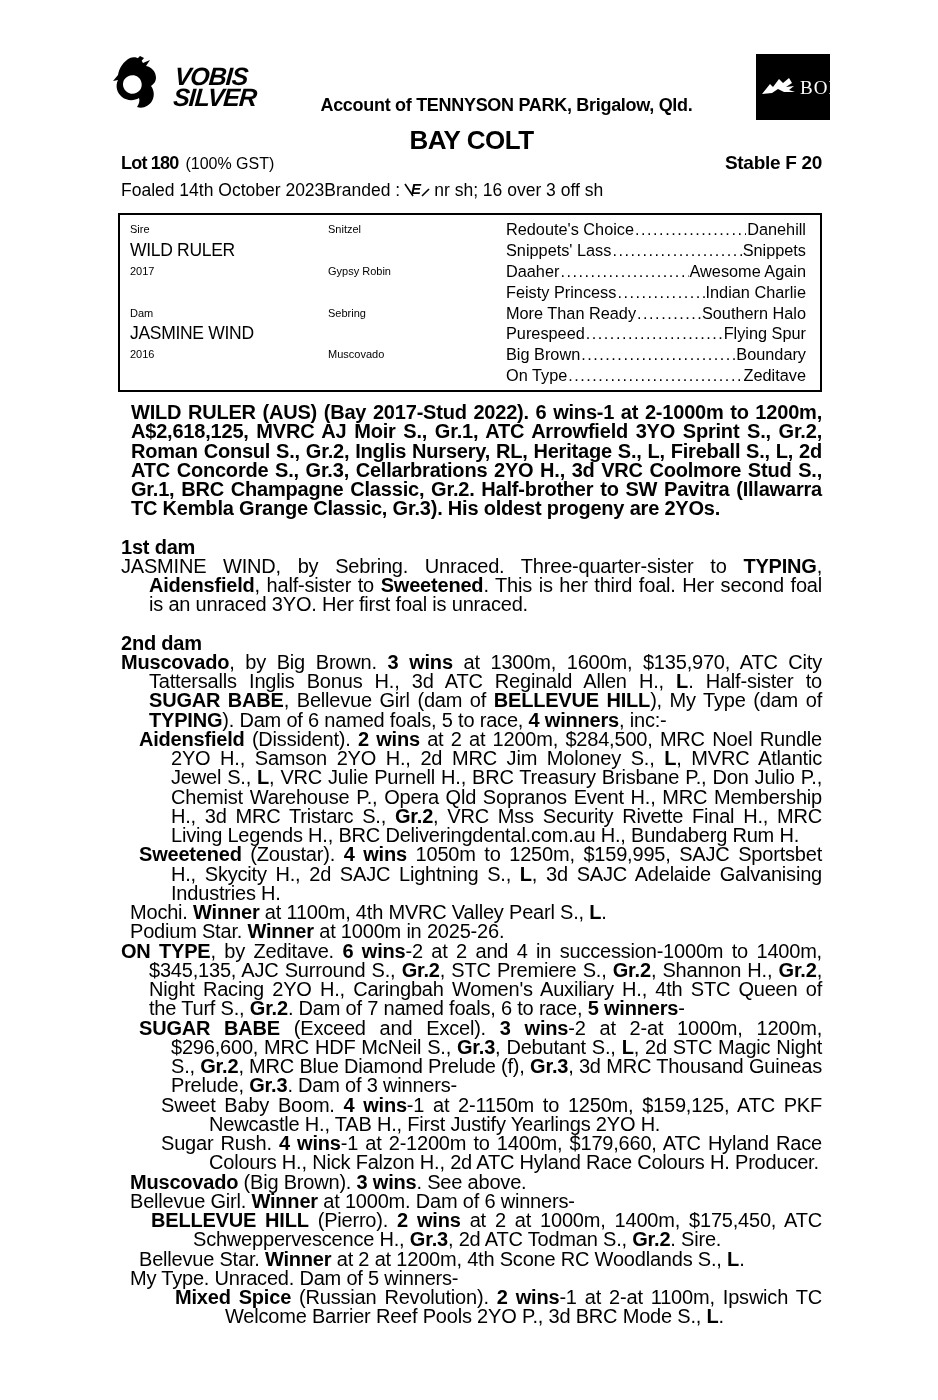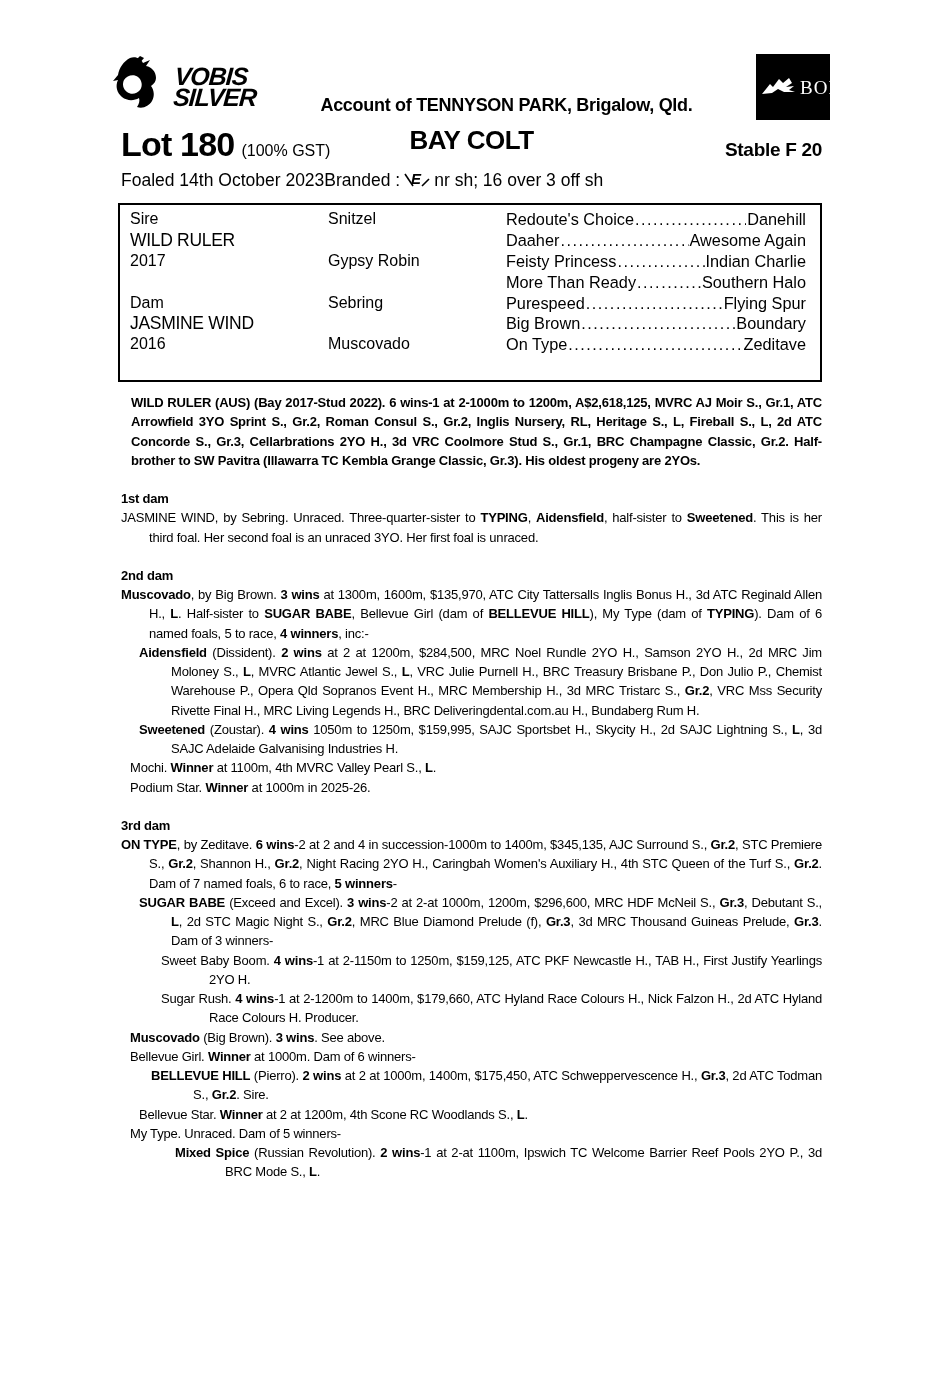--- a/index.html
+++ b/index.html
@@ -16,46 +16,46 @@
            letter-spacing:-0.3px;padding-bottom:4px;}
   .bobs{width:74px;height:66px;background:#000;color:#fff;text-align:center;
         display:flex;align-items:center;justify-content:flex-start;
         padding-top:1px;box-sizing:border-box;}
   .bobs-word{font-family:"Liberation Serif",serif;font-size:19px;line-height:17px;letter-spacing:1px;}
   .bobs-sub{font-family:"Liberation Serif",serif;font-size:8px;line-height:10px;letter-spacing:2.2px;
             border:1px solid #fff;border-top:none;padding:0 1px;}
 
   
   .lotrow{position:relative;display:flex;align-items:baseline;margin:5px 116px 0 121px;}
-  .lot{font-size:34px;font-weight:bold;letter-spacing:-0.8px;}
+  .lot{font-size:18px;font-weight:bold;letter-spacing:-0.8px;margin-top:28px;}
   .gst{font-size:16px;margin-left:7px;}
   .title{position:absolute;left:0;right:0;text-align:center;font-size:26px;
          font-weight:bold;letter-spacing:-0.5px;}
   .stable{margin-left:auto;font-size:19px;font-weight:bold;letter-spacing:-0.3px;}
   .foaledrow{display:flex;justify-content:flex-start;align-items:center;
              margin:3px 116px 0 121px;font-size:17.5px;}
   .branded{display:flex;align-items:center;gap:3px;}
   .brandmark{display:inline-block;}
 
   
   .pedbox{margin:9px 116px 0 118px;border:2px solid #000;
           padding:4px 14px 4px 10px;display:flex;box-sizing:border-box;}
   .pcol1{width:198px;}
   .pcol2{width:178px;}
   .pcol3{flex:1;min-width:0;}
-  .pslot{height:20.9px;line-height:20.9px;font-size:16px;white-space:nowrap;}
+  .pslot{height:20.9px;line-height:20.9px;font-size:11px;white-space:nowrap;}
   .pname{font-size:17.5px;font-weight:normal;letter-spacing:-0.3px;}
   .lead{display:flex;align-items:baseline;height:20.9px;line-height:20.9px;font-size:16.3px;}
   .lead .nm{white-space:nowrap;}
   .lead .dots{flex:1;overflow:hidden;white-space:nowrap;margin:0 1px;}
   .lead .dots::after{content:"....................................................................";letter-spacing:1.5px;}
   .lead .pr{white-space:nowrap;}
 
   
-  .bodytext{margin:11px 116px 0 121px;font-size:13px;line-height:19.25px;letter-spacing:-0.2px;}
+  .bodytext{margin:11px 116px 0 121px;font-size:20px;line-height:19.25px;letter-spacing:-0.2px;}
   .para{margin:0;text-align:justify;}
   .b{font-weight:bold;}
   .dam-heading{font-weight:bold;margin-top:19px;}
   .sire-block{font-weight:bold;padding-left:10px;margin-top:0;}
   .dam{padding-left:28px;text-indent:-28px;}
   .foal1{padding-left:50px;text-indent:-32px;}
   .foal1p{padding-left:48px;text-indent:-39px;}
   .foal2{padding-left:88px;text-indent:-48px;}
   .foal2b{padding-left:72px;text-indent:-42px;}
   .foal2p{padding-left:50px;text-indent:-32px;}
@@ -134,20 +134,25 @@
       <div class="pslot">Muscovado</div>
       <div class="pslot"></div>
     </div>
     <div class="pcol3">
         <div class="lead">
           <span class="nm">Redoute's Choice</span>
           <span class="dots"></span>
           <span class="pr">Danehill</span>
         </div>
         <div class="lead">
+          <span class="nm">Snippets' Lass</span>
+          <span class="dots"></span>
+          <span class="pr">Snippets</span>
+        </div>
+        <div class="lead">
           <span class="nm">Daaher</span>
           <span class="dots"></span>
           <span class="pr">Awesome Again</span>
         </div>
         <div class="lead">
           <span class="nm">Feisty Princess</span>
           <span class="dots"></span>
           <span class="pr">Indian Charlie</span>
         </div>
         <div class="lead">
@@ -176,21 +181,20 @@
   <div class="bodytext">
       <p class="para sire-block"><span class="b">WILD RULER (AUS) (Bay 2017-Stud 2022). 6 wins-1 at 2-1000m to 1200m, A$2,618,125, MVRC AJ Moir S., Gr.1, ATC Arrowfield 3YO Sprint S., Gr.2, Roman Consul S., Gr.2, Inglis Nursery, RL, Heritage S., L, Fireball S., L, 2d ATC Concorde S., Gr.3, Cellarbrations 2YO H., 3d VRC Coolmore Stud S., Gr.1, BRC Champagne Classic, Gr.2. Half-brother to SW Pavitra (Illawarra TC Kembla Grange Classic, Gr.3). His oldest progeny are 2YOs.</span></p>
       <div class="dam-heading">1st dam</div>
       <p class="para dam"><span>JASMINE WIND, by Sebring. Unraced. Three-quarter-sister to </span><span class="b">TYPING</span><span>, </span><span class="b">Aidensfield</span><span>, half-sister to </span><span class="b">Sweetened</span><span>. This is her third foal. Her second foal is an unraced 3YO. Her first foal is unraced.</span></p>
       <div class="dam-heading">2nd dam</div>
       <p class="para dam"><span class="b">Muscovado</span><span>, by Big Brown. </span><span class="b">3 wins</span><span> at 1300m, 1600m, $135,970, ATC City Tattersalls Inglis Bonus H., 3d ATC Reginald Allen H., </span><span class="b">L</span><span>. Half-sister to </span><span class="b">SUGAR BABE</span><span>, Bellevue Girl (dam of </span><span class="b">BELLEVUE HILL</span><span>), My Type (dam of </span><span class="b">TYPING</span><span>). Dam of 6 named foals, 5 to race, </span><span class="b">4 winners</span><span>, inc:-</span></p>
       <p class="para foal1"><span class="b">Aidensfield</span><span> (Dissident). </span><span class="b">2 wins</span><span> at 2 at 1200m, $284,500, MRC Noel Rundle 2YO H., Samson 2YO H., 2d MRC Jim Moloney S., </span><span class="b">L</span><span>, MVRC Atlantic Jewel S., </span><span class="b">L</span><span>, VRC Julie Purnell H., BRC Treasury Brisbane P., Don Julio P., Chemist Warehouse P., Opera Qld Sopranos Event H., MRC Membership H., 3d MRC Tristarc S., </span><span class="b">Gr.2</span><span>, VRC Mss Security Rivette Final H., MRC Living Legends H., BRC Deliveringdental.com.au H., Bundaberg Rum H.</span></p>
       <p class="para foal1"><span class="b">Sweetened</span><span> (Zoustar). </span><span class="b">4 wins</span><span> 1050m to 1250m, $159,995, SAJC Sportsbet H., Skycity H., 2d SAJC Lightning S., </span><span class="b">L</span><span>, 3d SAJC Adelaide Galvanising Industries H.</span></p>
       <p class="para foal1p"><span>Mochi. </span><span class="b">Winner</span><span> at 1100m, 4th MVRC Valley Pearl S., </span><span class="b">L</span><span>.</span></p>
       <p class="para foal1p"><span>Podium Star. </span><span class="b">Winner</span><span> at 1000m in 2025-26.</span></p>
-      <div class="dam-heading">3rd dam</div>
       <p class="para dam"><span class="b">ON TYPE</span><span>, by Zeditave. </span><span class="b">6 wins</span><span>-2 at 2 and 4 in succession-1000m to 1400m, $345,135, AJC Surround S., </span><span class="b">Gr.2</span><span>, STC Premiere S., </span><span class="b">Gr.2</span><span>, Shannon H., </span><span class="b">Gr.2</span><span>, Night Racing 2YO H., Caringbah Women's Auxiliary H., 4th STC Queen of the Turf S., </span><span class="b">Gr.2</span><span>. Dam of 7 named foals, 6 to race, </span><span class="b">5 winners</span><span>-</span></p>
       <p class="para foal1"><span class="b">SUGAR BABE</span><span> (Exceed and Excel). </span><span class="b">3 wins</span><span>-2 at 2-at 1000m, 1200m, $296,600, MRC HDF McNeil S., </span><span class="b">Gr.3</span><span>, Debutant S., </span><span class="b">L</span><span>, 2d STC Magic Night S., </span><span class="b">Gr.2</span><span>, MRC Blue Diamond Prelude (f), </span><span class="b">Gr.3</span><span>, 3d MRC Thousand Guineas Prelude, </span><span class="b">Gr.3</span><span>. Dam of 3 winners-</span></p>
       <p class="para foal2"><span>Sweet Baby Boom. </span><span class="b">4 wins</span><span>-1 at 2-1150m to 1250m, $159,125, ATC PKF Newcastle H., TAB H., First Justify Yearlings 2YO H.</span></p>
       <p class="para foal2"><span>Sugar Rush. </span><span class="b">4 wins</span><span>-1 at 2-1200m to 1400m, $179,660, ATC Hyland Race Colours H., Nick Falzon H., 2d ATC Hyland Race Colours H. Producer.</span></p>
       <p class="para foal1p"><span class="b">Muscovado</span><span> (Big Brown). </span><span class="b">3 wins</span><span>. See above.</span></p>
       <p class="para foal1p"><span>Bellevue Girl. </span><span class="b">Winner</span><span> at 1000m. Dam of 6 winners-</span></p>
       <p class="para foal2b"><span class="b">BELLEVUE HILL</span><span> (Pierro). </span><span class="b">2 wins</span><span> at 2 at 1000m, 1400m, $175,450, ATC Schweppervescence H., </span><span class="b">Gr.3</span><span>, 2d ATC Todman S., </span><span class="b">Gr.2</span><span>. Sire.</span></p>
       <p class="para foal2p"><span>Bellevue Star. </span><span class="b">Winner</span><span> at 2 at 1200m, 4th Scone RC Woodlands S., </span><span class="b">L</span><span>.</span></p>
       <p class="para foal1p"><span>My Type. Unraced. Dam of 5 winners-</span></p>
       <p class="para foal3"><span class="b">Mixed Spice</span><span> (Russian Revolution). </span><span class="b">2 wins</span><span>-1 at 2-at 1100m, Ipswich TC Welcome Barrier Reef Pools 2YO P., 3d BRC Mode S., </span><span class="b">L</span><span>.</span></p>

